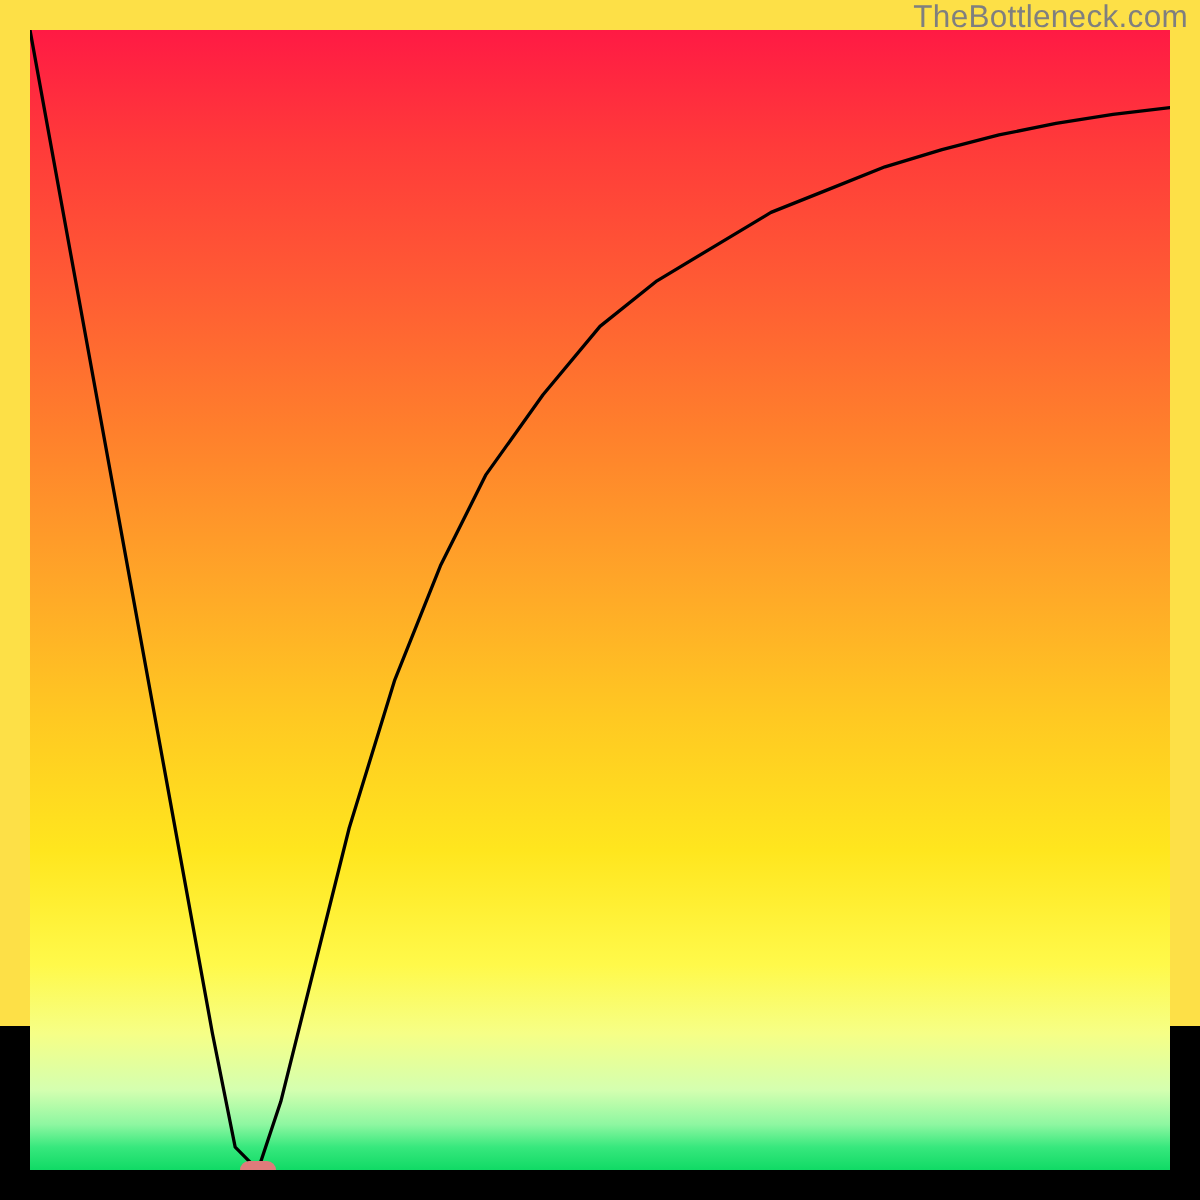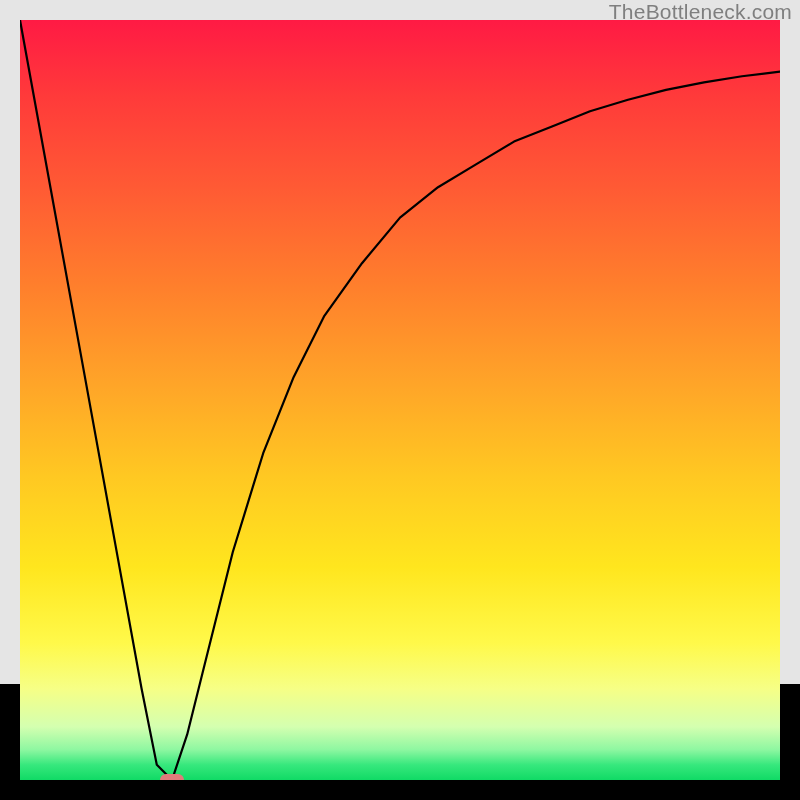--- a/index.html
+++ b/index.html
@@ -8,21 +8,21 @@
     width: 800px;
     height: 800px;
     overflow: hidden;
     background: #000;
     font-family: Arial, Helvetica, sans-serif;
   }
   .frame {
     position: relative;
     width: 800px;
     height: 684px;
-    background: #e5e5e5;
+    background: #fde047;
   }
   .plot-area {
     position: absolute;
     left: 20px;
     top: 20px;
     width: 760px;
     height: 760px;
     overflow: hidden;
     background: linear-gradient(
       to bottom,

